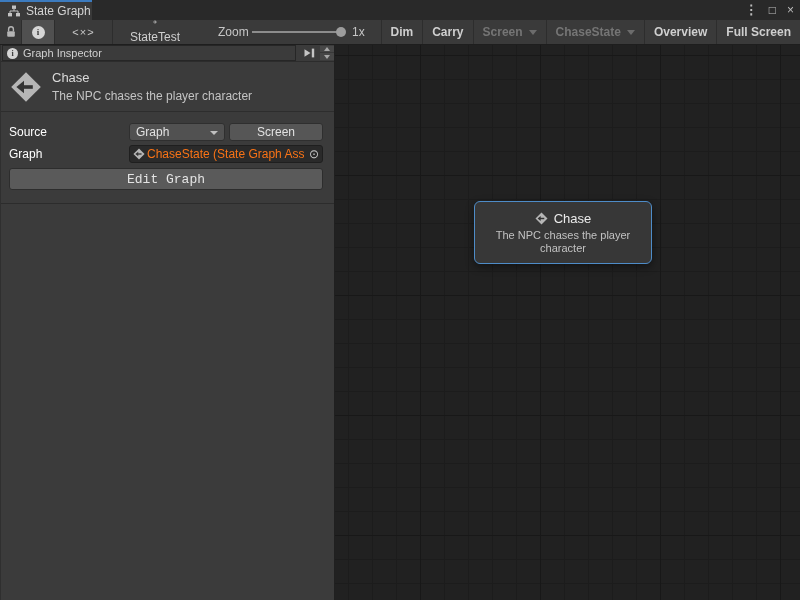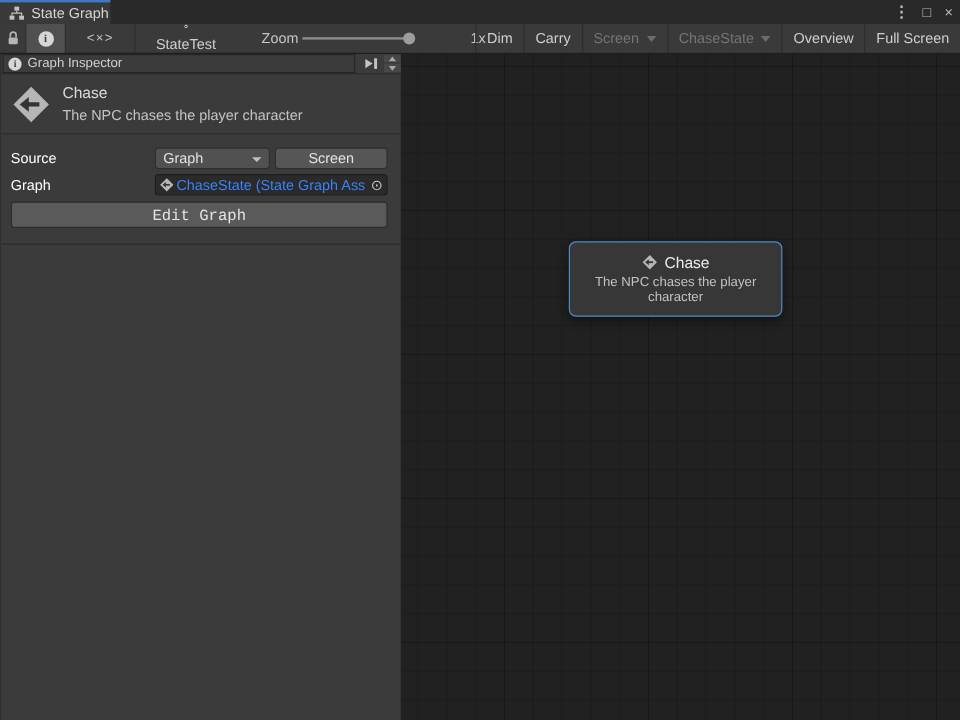--- a/index.html
+++ b/index.html
@@ -31,24 +31,24 @@
   .info-circle { display:inline-flex; width:13px; height:13px; border-radius:50%;
                  background:#d6d6d6; color:#3a3a3a; font-size:9px; font-weight:bold;
                  align-items:center; justify-content:center; font-family:"Liberation Serif",serif; }
   .state-ref { position:absolute; left:130px; top:0; height:24px; display:flex;
                align-items:center; gap:6px; color:#cfcfcf;flex-direction:column; }
   .zoom-label { position:absolute; left:218px; top:0; height:37px; line-height:24px; color:#c6c6c6; }
   .slider { position:absolute; left:252px; top:0; width:94px; height:24px; cursor:pointer; }
   .slider .track { position:absolute; left:0; right:6px; top:11px; height:2px; background:#8d8d8d; }
   .slider .handle { position:absolute; right:0; top:7px; width:10px; height:10px;
                     border-radius:50%; background:#9d9d9d; }
-  .zoom-value { position:absolute; left:352px; top:0; height:24px; line-height:24px; color:#c6c6c6;margin-left:40px; }
+  .zoom-value { position:absolute; left:352px; top:0; height:24px; line-height:24px; color:#c6c6c6; }
   .tb-right { position:absolute; right:0; top:0; height:24px; display:flex; }
   .tb-txtbtn { height:24px; display:flex; align-items:center; padding:0 9px;
-               border-left:1px solid #2d2d2d; gap:6px; color:#cfcfcf; cursor:default; }
+               border-left:1px solid #2d2d2d; gap:6px; color:#cfcfcf; cursor:default;font-weight:bold; }
   .tb-txtbtn.disabled { color:#757575; }
   .dd-arrow { width:0; height:0; border-left:4px solid transparent; border-right:4px solid transparent;
               border-top:5px solid #c0c0c0; display:inline-block; }
   .tb-txtbtn.disabled .dd-arrow { border-top-color:#6c6c6c; }
 
   
   .panel { position:absolute; top:45px; left:0; width:335px; bottom:0; background:#3b3b3b;
            border-right:1px solid #202020; border-left:1px solid #2f2f2f; }
   .insp-header { position:absolute; top:0; left:0; right:0; height:17px;
                  border-bottom:1px solid #2c2c2c; }
@@ -81,21 +81,21 @@
   .dropdown { position:absolute; left:128px; top:0; width:96px; height:18px; background:#515151;
               border:1px solid #2f2f2f; border-radius:3px; display:flex; align-items:center;
               padding-left:6px; font-size:12px; color:#e2e2e2; cursor:default; }
   .dropdown .dd-arrow { position:absolute; right:6px; top:7px; border-top-width:4px; }
   .btn-convert { position:absolute; left:228px; top:0; width:94px; height:18px; background:#565656;
                  border:1px solid #2f2f2f; border-radius:3px; color:#e2e2e2; font-size:12px;
                  font-family:"Liberation Sans",sans-serif; cursor:default; }
   .objfield { position:absolute; left:128px; top:0; width:194px; height:18px; background:#2a2a2a;
               border:1px solid #1f1f1f; border-radius:3px; display:flex; align-items:center;
               gap:2px; padding-left:3px; overflow:hidden; cursor:default; }
-  .obj-text { font-size:12px; color:#3b82f6; white-space:nowrap; overflow:hidden; flex:1; }
+  .obj-text { font-size:12px; color:#f97316; white-space:nowrap; overflow:hidden; flex:1; }
   .picker { flex:0 0 16px; font-size:12px; color:#c4c4c4; text-align:center; line-height:16px; }
 
   .big-btn { position:absolute; top:123px; left:8px; width:314px; height:22px; background:#5a5a5a;
              border:1px solid #2d2d2d; border-radius:3px; color:#e4e4e4; font-size:13px;
              font-family:Liberation Mono, monospace; cursor:default; }
   .divider2 { position:absolute; top:158px; left:0; right:0; height:1px; background:#2c2c2c; }
 
   
   .canvas { position:absolute; top:45px; left:335px; right:0; bottom:0; background:#212121;
             background-image:

